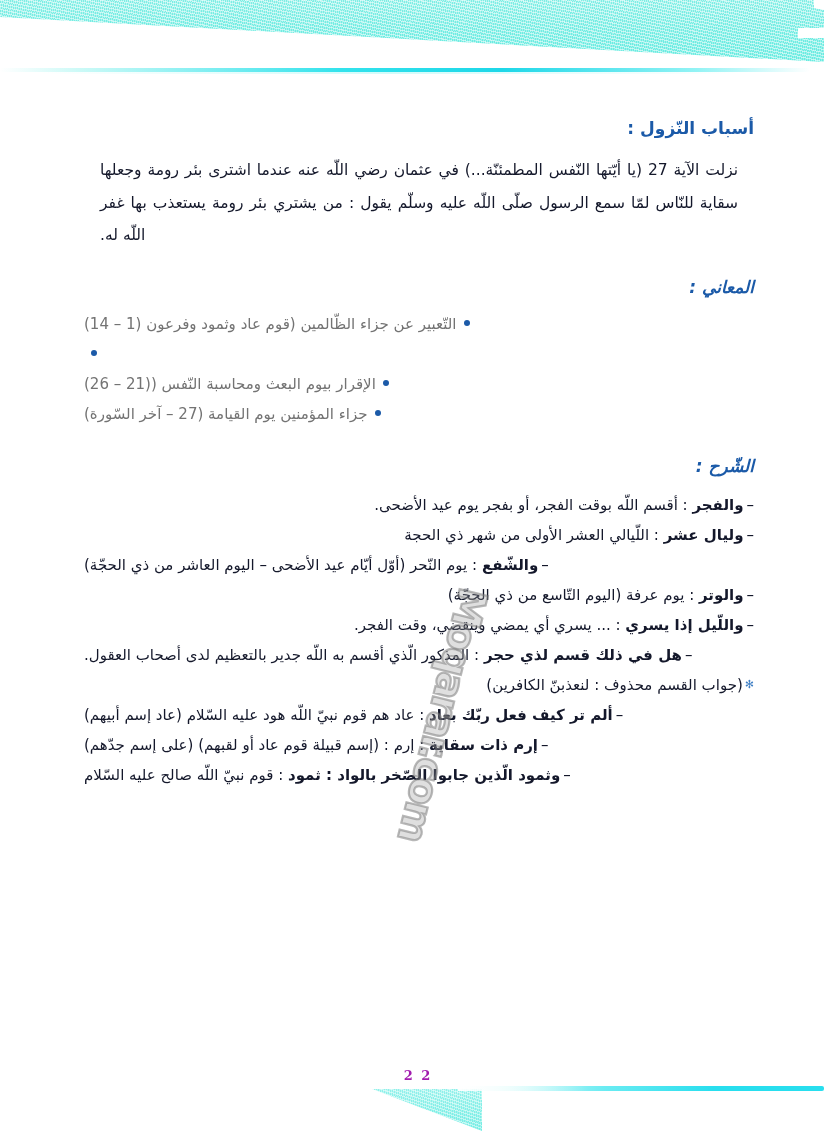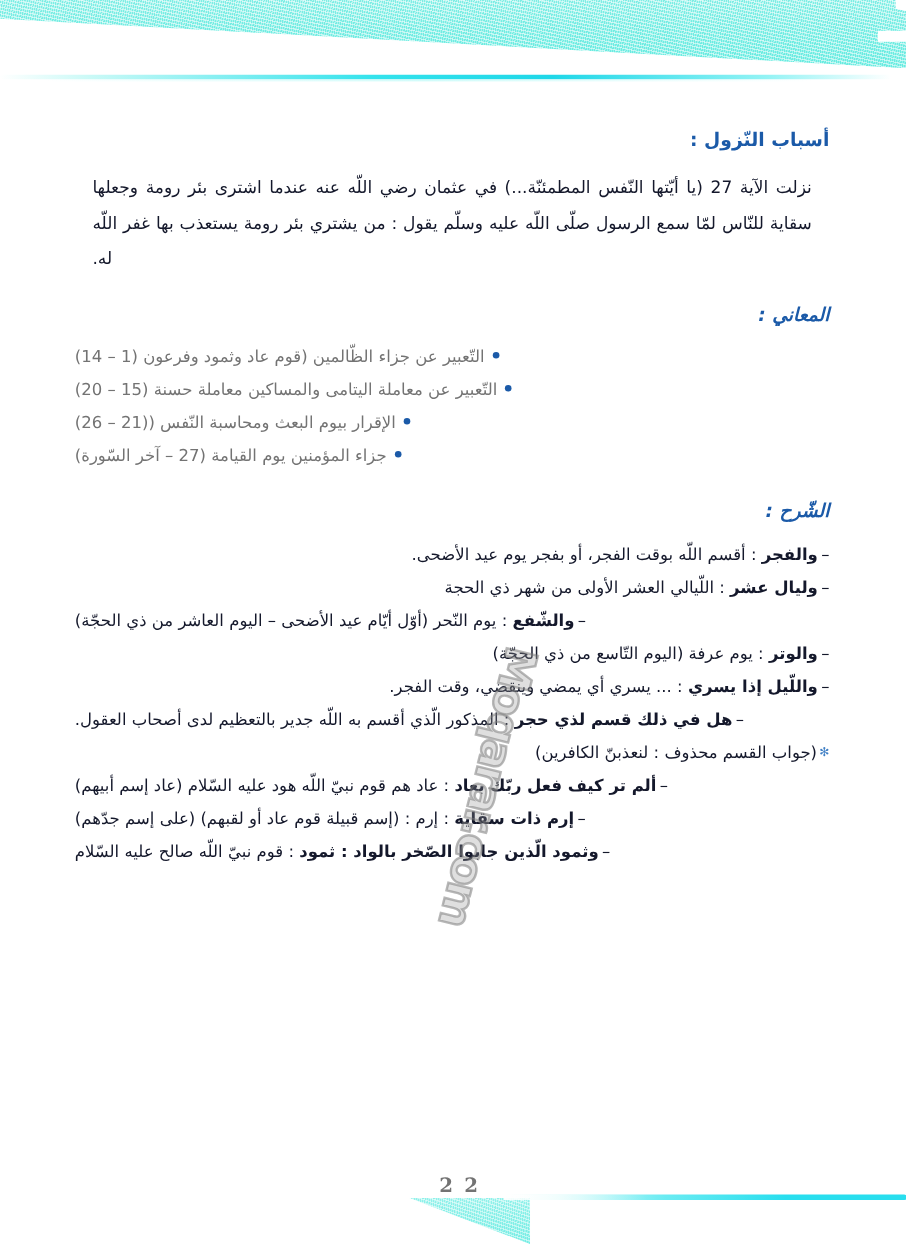--- a/index.html
+++ b/index.html
@@ -44,21 +44,21 @@
     border-radius:2px;
   }
   .hdr-rule2{
     position:absolute;top:72px;left:40px;width:700px;height:2px;
     background:linear-gradient(90deg,rgba(255,255,255,0),rgba(190,250,248,.7),rgba(255,255,255,0));
   }
 
   
   .content{
     position:absolute;
-    top:118px;left:0;right:0;
+    top:118px;left:16px;right:0;
     padding:0 70px 0 68px;
     direction:rtl;text-align:right;
     color:#141b2e;
   }
 
   .sec{margin:0 0 10px 0;}
 
   .sec-title{
     color:#1b5aa8;
     font-weight:bold;
@@ -140,22 +140,22 @@
     -webkit-text-stroke:2.2px rgba(120,120,120,.52);
     text-shadow:0 0 1px rgba(150,150,150,.30);
     white-space:nowrap;
   }
 
   
   .pagenum{
     position:absolute;
     left:12px;right:0;top:1068px;
     text-align:center;
-    color:#737373;
-    font-size:18px;
+    color:#a21caf;
+    font-size:13px;
     font-weight:bold;
     letter-spacing:2px;
     font-family:"DejaVu Serif","Liberation Serif",serif;
   }
   .footer-deco{position:absolute;left:0;bottom:0;width:824px;height:66px;overflow:hidden;}
   .ftr-tri{
     position:absolute;left:372px;bottom:6px;
     width:110px;height:42px;
     background:
       repeating-linear-gradient(18deg, rgba(255,255,255,.5) 0 1px, rgba(255,255,255,0) 1px 3px),
@@ -196,21 +196,21 @@
 
     <div class="sec">
       <h2 class="sec-title">أسباب النّزول :</h2>
       <p class="para">نزلت الآية 27 (يا أيّتها النّفس المطمئنّة...) في عثمان رضي اللّه عنه عندما اشترى بئر رومة وجعلها سقاية للنّاس لمّا سمع الرسول صلّى اللّه عليه وسلّم يقول : من يشتري بئر رومة يستعذب بها غفر اللّه له.</p>
     </div>
 
     <div class="sec">
       <h2 class="sec-title gap-top">المعاني :</h2>
       <ul class="bullets" id="maani-list">
           <li><span class="bullet"></span><span class="btxt">التّعبير عن جزاء الظّالمين (قوم عاد وثمود وفرعون (1 – 14)</span></li>
-          <li><span class="bullet"></span><span class="btxt">التّعبير عن معاملة اليتامى والمساكين معاملة حسنة (15 – 20)</span></li>
+          <li><span class="bullet"></span></li>
           <li><span class="bullet"></span><span class="btxt">الإقرار بيوم البعث ومحاسبة النّفس ((21 – 26)</span></li>
           <li><span class="bullet"></span><span class="btxt">جزاء المؤمنين يوم القيامة (27 – آخر السّورة)</span></li>
         </ul>
     </div>
 
     <div class="sec">
       <h2 class="sec-title gap-top">الشّرح :</h2>
       <ul class="dashlist" id="sharh-list">
           <li><span class="dash">–</span><span class="lead">والفجر</span><span> : أقسم اللّه بوقت الفجر، أو بفجر يوم عيد الأضحى.</span></li>
           <li><span class="dash">–</span><span class="lead">وليال عشر</span><span> : اللّيالي العشر الأولى من شهر ذي الحجة</span></li>

